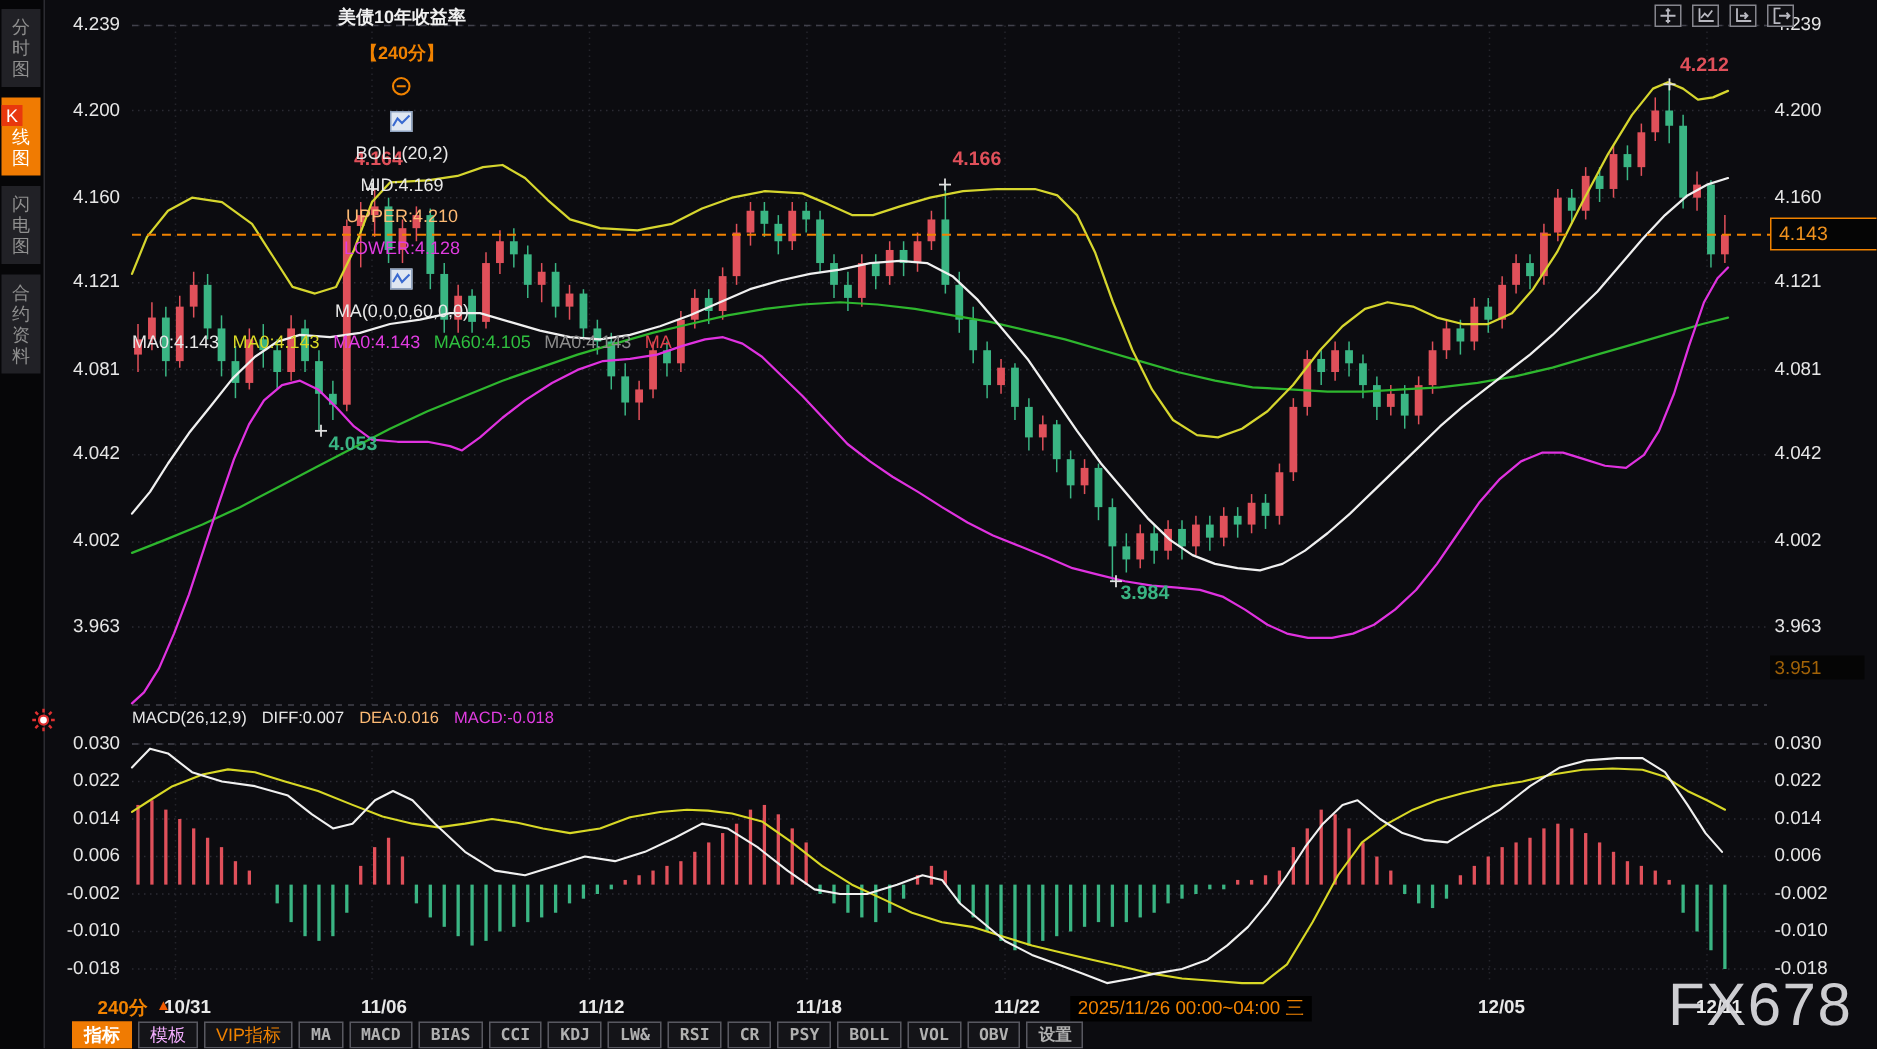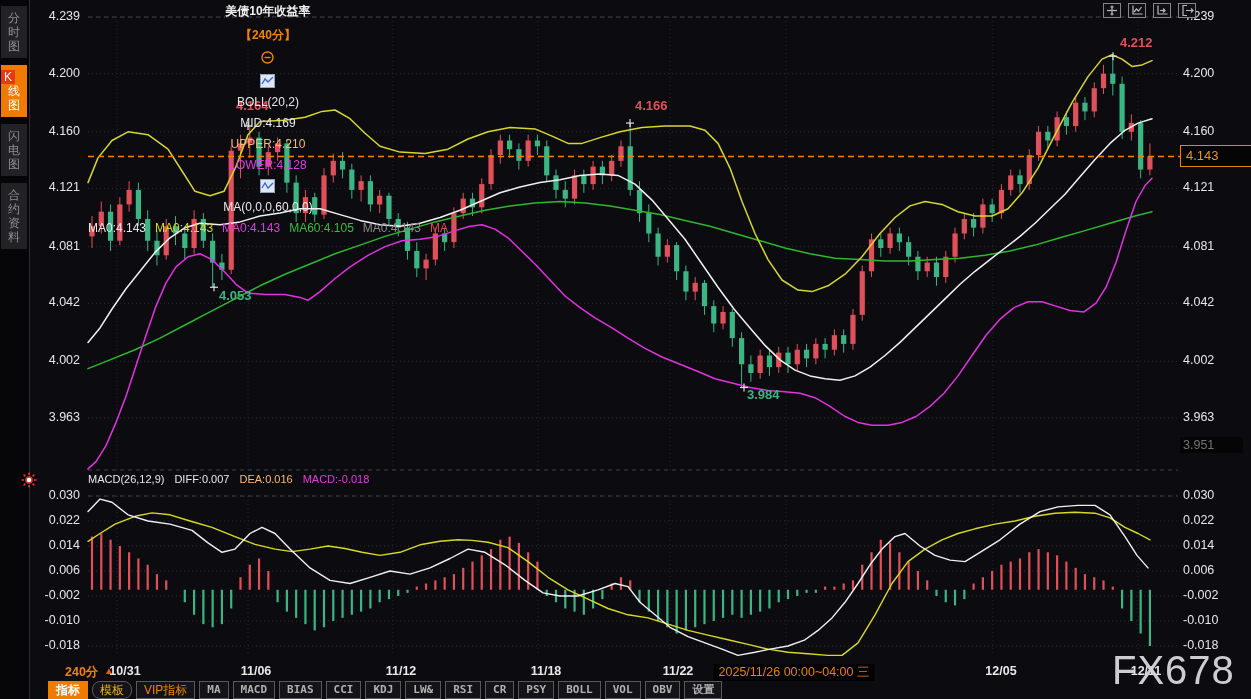--- a/index.html
+++ b/index.html
@@ -24,35 +24,35 @@
   .ti{width:16px;height:13px;border:1px solid #85858d;display:flex;align-items:center;justify-content:center;cursor:pointer;background:#101014;}
   
   .ax-lbl{position:absolute;font-size:12.5px;color:#e6e6e6;z-index:3;}
   .ax-left{width:78px;text-align:right;left:2px;}
   .ax-right{left:1183px;text-align:left;}
   
   #macd-hdr{position:absolute;left:88px;top:473px;font-size:11px;display:flex;gap:10px;z-index:4;white-space:nowrap;}
   
   #price-box{position:absolute;left:1180px;top:146px;width:67px;height:20px;border:1px solid #f08200;
              background:#050505;color:#f0921e;font-size:13px;line-height:20px;padding-left:5px;z-index:5;}
-  #min-box{position:absolute;left:1180px;top:437px;width:60px;height:16px;background:#050505;color:#737373;
+  #min-box{position:absolute;left:1180px;top:437px;width:60px;height:16px;background:#050505;color:#a16207;
            font-size:12.5px;line-height:16px;padding-left:3px;z-index:5;}
   
   #xaxis{position:absolute;left:0;top:662px;width:1251px;height:19px;z-index:4;margin-left:8px;}
   #period-lbl{position:absolute;left:57px;top:2px;color:#f08200;font-weight:bold;font-size:12.5px;cursor:pointer;}
   #period-tri{position:absolute;left:96px;top:3px;color:#f05a00;font-size:10px;}
   .xtick{position:absolute;top:2px;transform:translateX(-50%);font-weight:bold;font-size:12.5px;color:#e8e8e8;}
   .xtick.sel{background:#000;color:#f08200;padding:0 5px;font-weight:normal;}
   
   #toolbar{position:absolute;left:48px;top:681px;height:18px;display:flex;gap:4px;z-index:4;}
   .tb{height:16px;line-height:16px;padding:0 7px;font-size:12px;color:#b0b0b0;border:1px solid #585860;
       background:#141418;cursor:pointer;white-space:nowrap;}
   .tb.latin{font-family:"DejaVu Sans Mono",monospace;font-size:11px;font-weight:bold;}
   .tb.active{background:#f07b02;border-color:#f07b02;color:#fff;font-weight:bold;}
-  .tb.plain{color:#eab308;border-radius:8px;}
+  .tb.plain{color:#f0abfc;}
   .tb.vip{color:#f08200;}
   
   #wm{position:absolute;left:1112px;top:648px;font-size:40px;color:#d8d8dc;letter-spacing:1px;z-index:8;opacity:.95;
       font-family:"Liberation Sans",sans-serif;}
   #chart-svg{position:absolute;left:0;top:0;z-index:2;}
   .ann{position:absolute;font-size:13px;font-weight:bold;z-index:4;white-space:nowrap;}
 </style>
 </head>
 <body>
 

